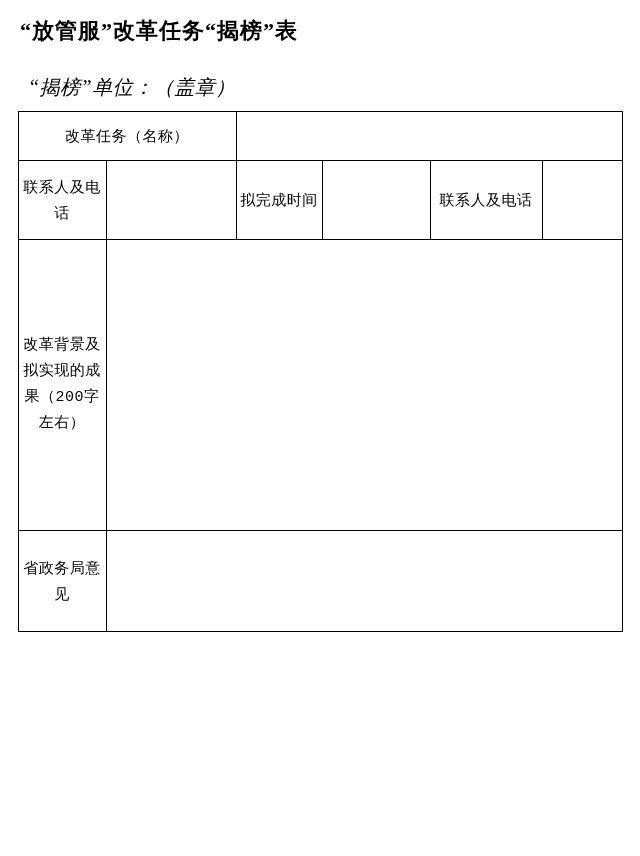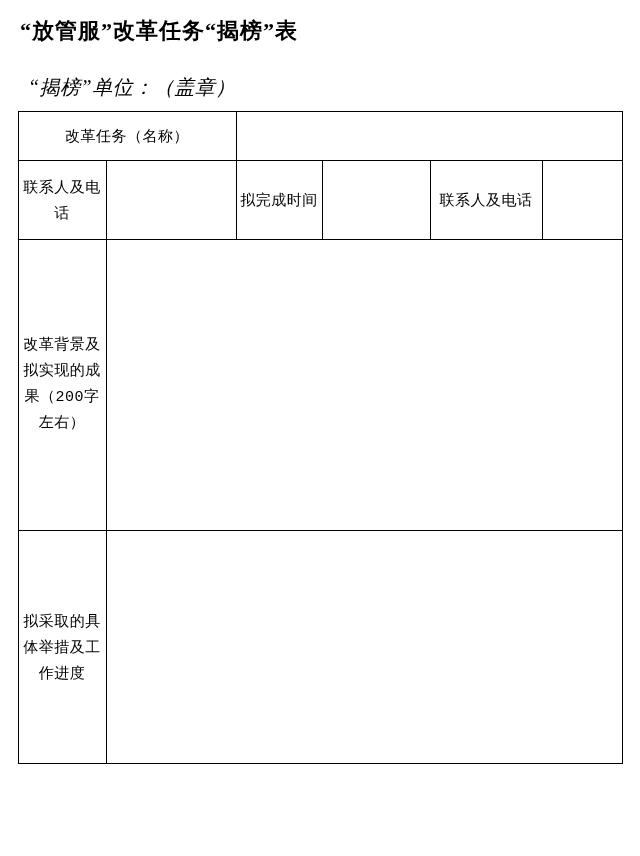--- a/index.html
+++ b/index.html
@@ -102,21 +102,21 @@
       <td class="cell-blank"></td>
       <td class="lbl-narrow">联系人及电话</td>
       <td class="cell-blank"></td>
     </tr>
 
     <tr class="row-bg">
       <td class="lbl-narrow">改革背景及拟实现的成果（200字左右）</td>
       <td class="cell-blank" colspan="5"></td>
     </tr>
 
-    <tr class="row-measures">
-      <td class="lbl-narrow">拟采取的具体举措及工作进度</td>
+
+    <tr class="row-opinion">
+      <td class="lbl-narrow">省政务局意见</td>
       <td class="cell-blank" colspan="5"></td>
     </tr>
-
   </tbody>
     </table>
 
 </div>
 
 </body></html>

